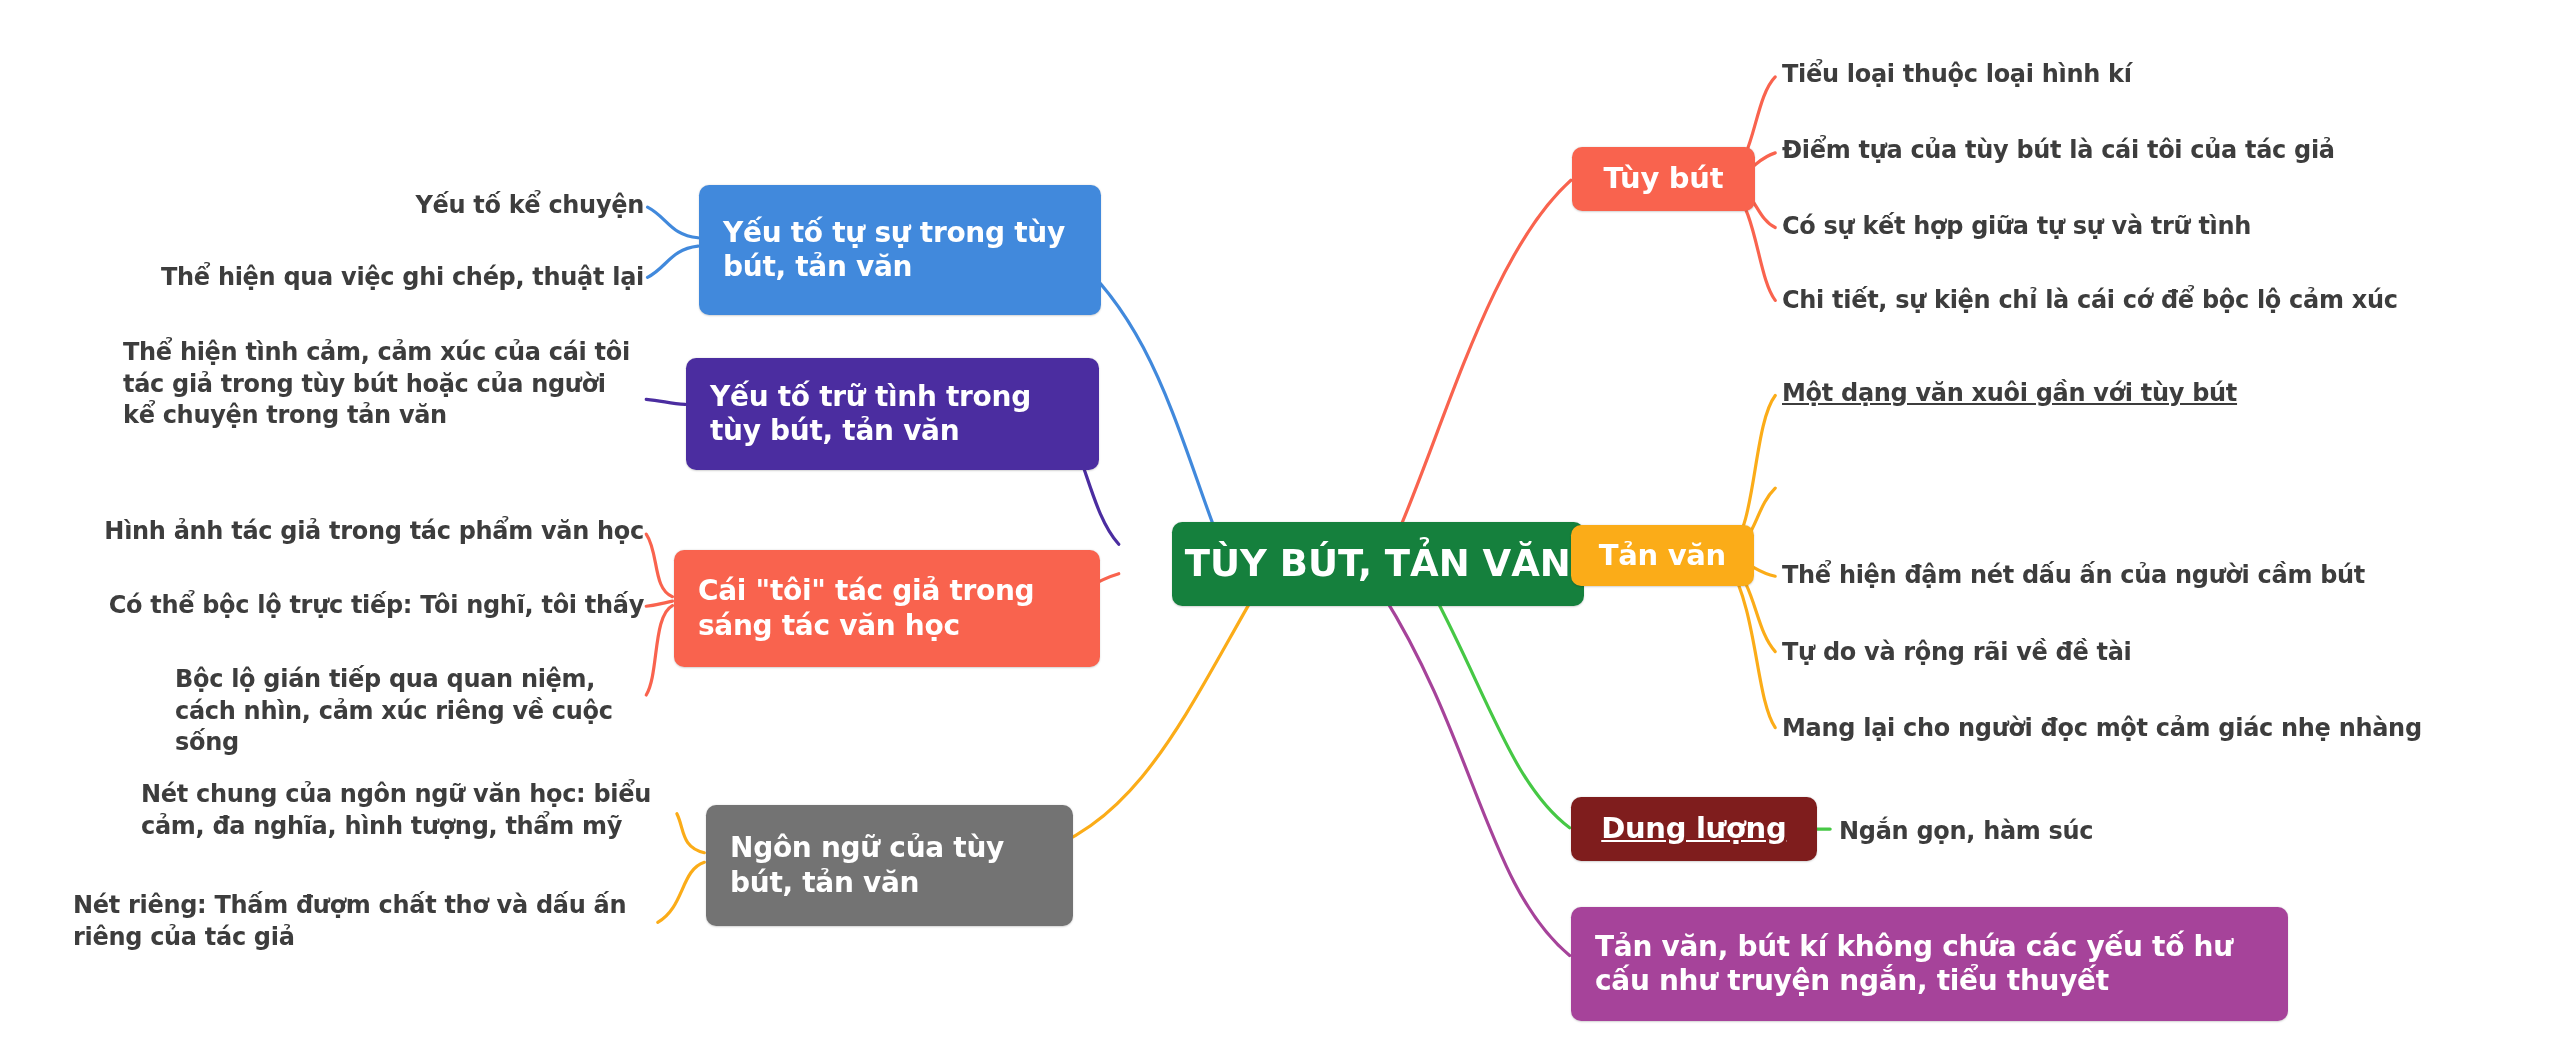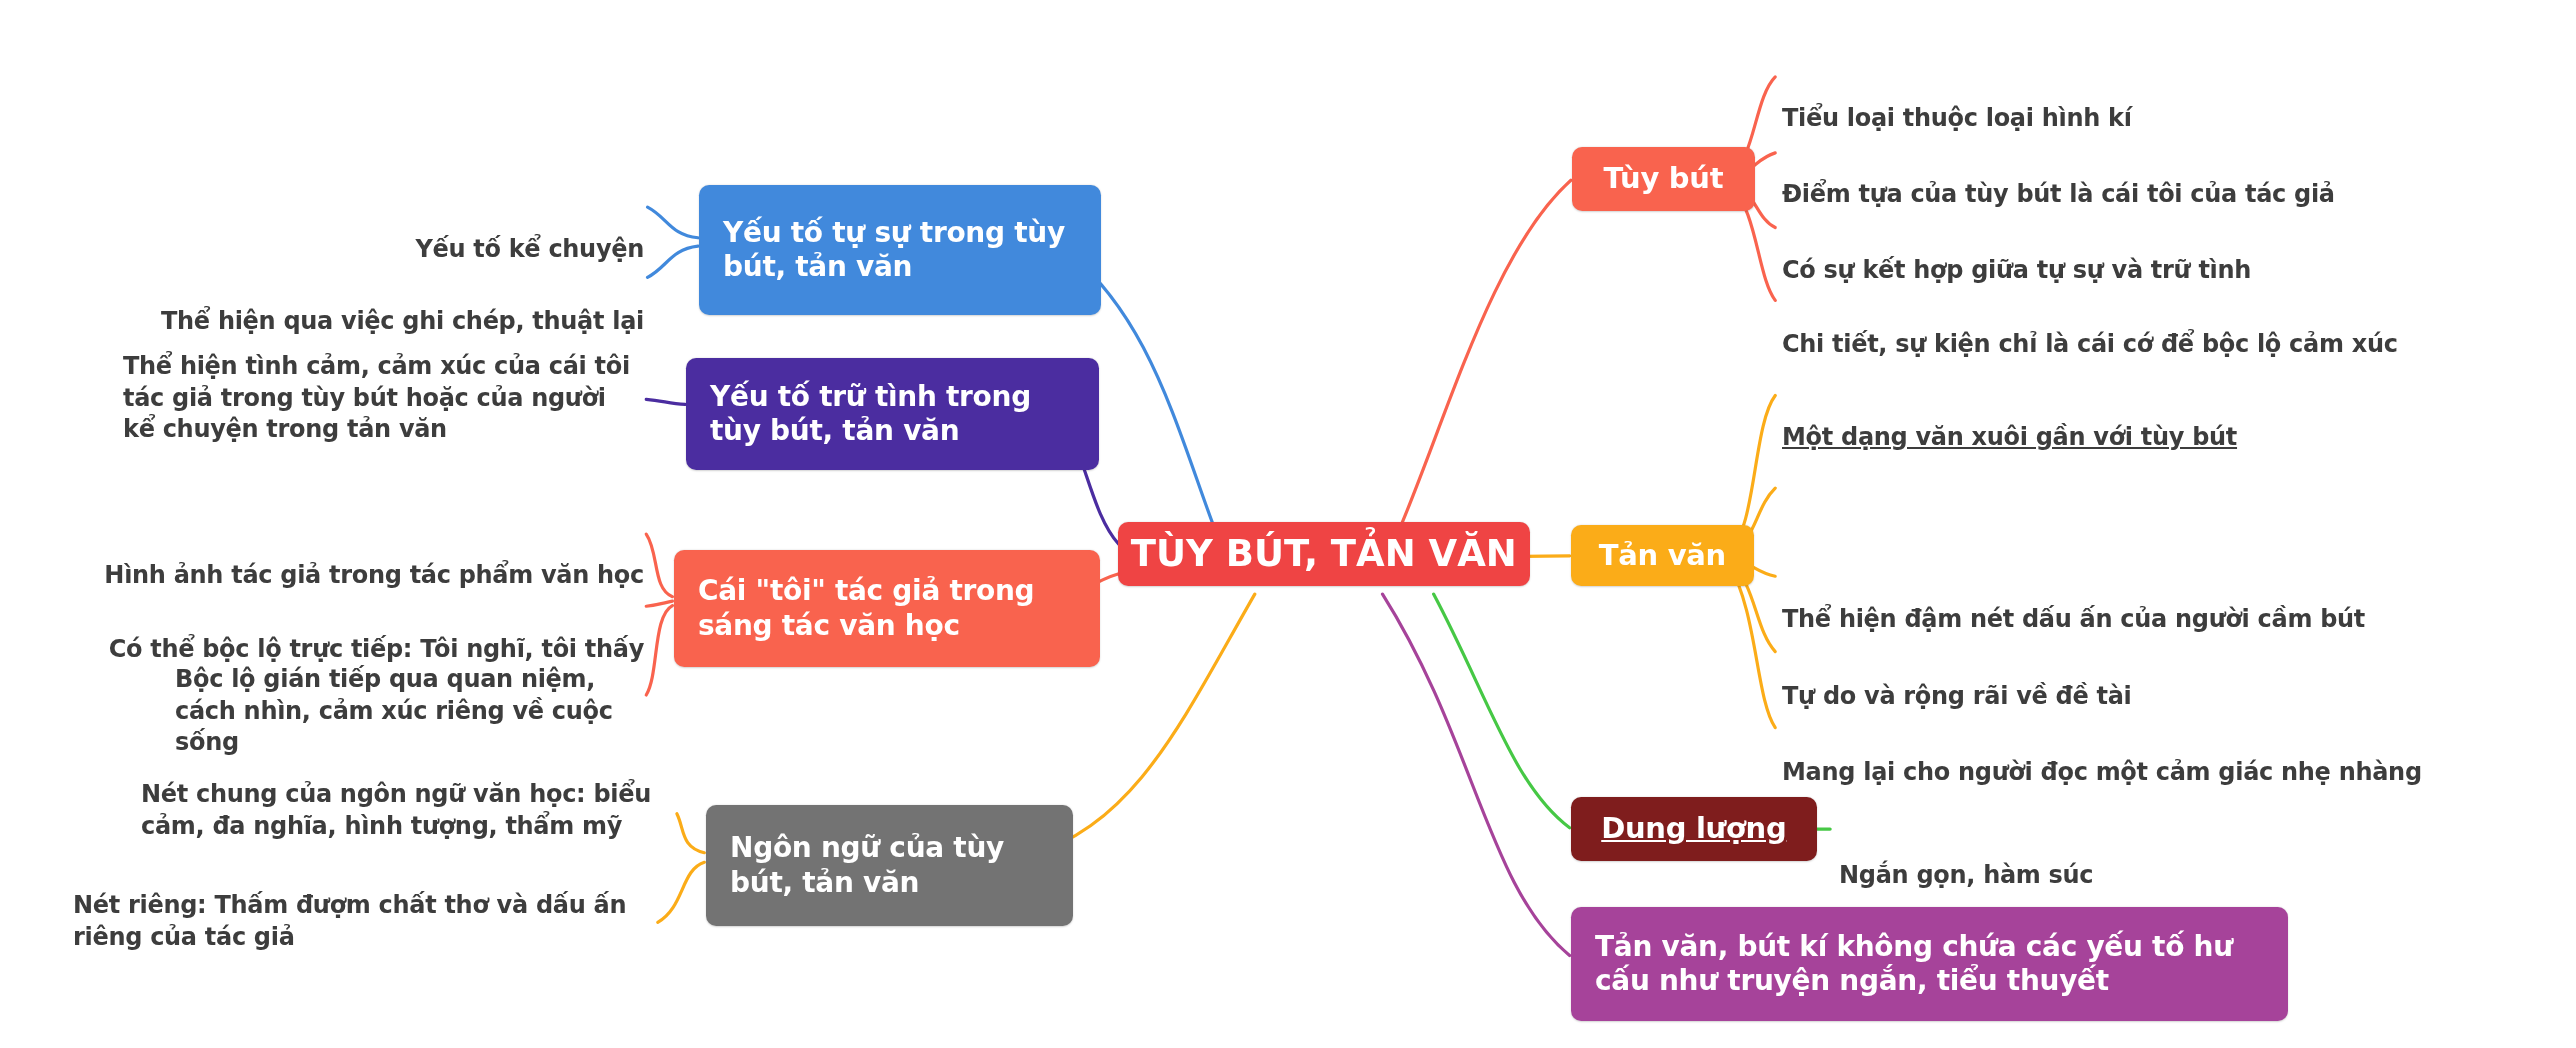--- a/index.html
+++ b/index.html
@@ -19,21 +19,21 @@
   }
   .node.left-text{justify-content:flex-start;text-align:left;padding:8px 24px;}
   .node.center-text{justify-content:center;text-align:center;padding:0 12.8px;}
   .node.root{font-size:37px;letter-spacing:0px;white-space:nowrap;}
   .node.branch{font-size:28px;}
   .node.small{font-size:29px;}
   .leaf{
     position:absolute;color:#3d3d3d;font-size:24px;font-weight:600;
     letter-spacing:-0.3px;line-height:1.32;
   }
-  .leaf.nowrap{white-space:nowrap;margin-top:44px;}
+  .leaf.nowrap{white-space:nowrap;}
 </style>
 </head>
 <body>
 
 <div id="stage">
 
   <svg class="links" viewBox="0 0 4034 1642" width="2576" height="1049">
 
     <path d="M 1900 822 C 1840 660, 1795 480, 1652 378" stroke="#4189dc"></path>
     <path d="M 1752 852 C 1705 800, 1698 690, 1649 635" stroke="#4b2da0"></path>
@@ -63,42 +63,42 @@
 
     <path d="M 2708 860 C 2750 832, 2745 665, 2780 619" stroke="#fbac18"></path>
     <path d="M 2708 866 C 2750 848, 2748 795, 2780 764" stroke="#fbac18"></path>
     <path d="M 2708 872 C 2745 882, 2750 896, 2780 902" stroke="#fbac18"></path>
     <path d="M 2708 878 C 2750 915, 2748 985, 2780 1020" stroke="#fbac18"></path>
     <path d="M 2708 884 C 2752 960, 2750 1095, 2780 1139" stroke="#fbac18"></path>
 
     <path d="M 2806 1298 L 2866 1298" stroke="#46c845"></path>
   </svg>
 
-  <div class="node root center-text" style="left: 1118px; top: 522px; width: 386px; height: 64px; background-color: #ef4444;">TÙY BÚT, TẢN VĂN</div>
+  <div class="node root center-text" style="left: 1172px; top: 522px; width: 386px; height: 84px; background-color: #15803d;">TÙY BÚT, TẢN VĂN</div>
 
   <div class="node branch left-text" style="left: 699px; top: 185px; width: 354px; height: 114px; background-color: rgb(65, 137, 220);">Yếu tố tự sự trong tùy bút, tản văn</div>
 
   <div class="node branch left-text" style="left: 686px; top: 358px; width: 365px; height: 96px; background-color: rgb(75, 45, 160);">Yếu tố trữ tình trong tùy bút, tản văn</div>
 
   <div class="node branch left-text" style="left: 674px; top: 550px; width: 378px; height: 101px; background-color: rgb(249, 99, 78);">Cái "tôi" tác giả trong sáng tác văn học</div>
 
   <div class="node branch left-text" style="left: 706px; top: 805px; width: 319px; height: 105px; background-color: #737373;">Ngôn ngữ của tùy bút, tản văn</div>
 
   <div class="node small center-text" style="left: 1571px; top: 525px; width: 157px; height: 61px; background-color: rgb(251, 172, 24);">Tản văn</div>
 
   <div class="node small center-text" style="left: 1572px; top: 147px; width: 157px; height: 64px; background-color: rgb(249, 99, 78);">Tùy bút</div>
 
   <div class="node small center-text" style="left: 1571px; top: 797px; width: 220px; height: 64px; background-color: #7f1d1d; text-decoration: underline;">Dung lượng</div>
 
   <div class="node branch left-text" style="left: 1571px; top: 907px; width: 669px; height: 98px; background-color: rgb(166, 67, 154);">Tản văn, bút kí không chứa các yếu tố hư cấu như truyện ngắn, tiểu thuyết</div>
 
   <div class="leaf nowrap" style="right:1932px;top:190px;">Yếu tố kể chuyện</div>
   <div class="leaf nowrap" style="right:1932px;top:262px;">Thể hiện qua việc ghi chép, thuật lại</div>
 
-  <div class="leaf" style="right:1934px;top:351px;width:519px;">Thể hiện tình cảm, cảm xúc của cái tôi tác giả trong tùy bút hoặc của người kể chuyện trong tản văn</div>
+  <div class="leaf" style="right:1934px;top:337px;width:519px;">Thể hiện tình cảm, cảm xúc của cái tôi tác giả trong tùy bút hoặc của người kể chuyện trong tản văn</div>
 
   <div class="leaf nowrap" style="right:1932px;top:516px;">Hình ảnh tác giả trong tác phẩm văn học</div>
   <div class="leaf nowrap" style="right:1932px;top:590px;">Có thể bộc lộ trực tiếp: Tôi nghĩ, tôi thấy</div>
   <div class="leaf" style="right:1932px;top:664px;width:469px;">Bộc lộ gián tiếp qua quan niệm, cách nhìn, cảm xúc riêng về cuộc sống</div>
 
   <div class="leaf" style="right:1902px;top:779px;width:533px;">Nét chung của ngôn ngữ văn học: biểu cảm, đa nghĩa, hình tượng, thẩm mỹ</div>
   <div class="leaf" style="right:1925px;top:890px;width:578px;">Nét riêng: Thấm đượm chất thơ và dấu ấn riêng của tác giả</div>
 
   <div class="leaf nowrap" style="left:1782px;top:59px;">Tiểu loại thuộc loại hình kí</div>
   <div class="leaf nowrap" style="left:1782px;top:135px;">Điểm tựa của tùy bút là cái tôi của tác giả</div>

